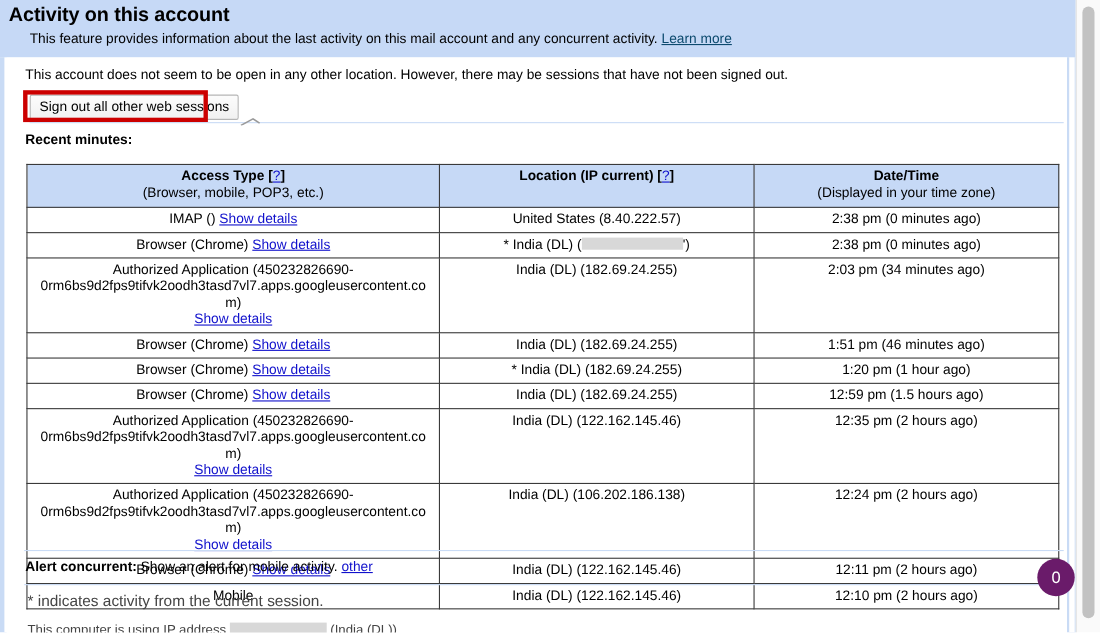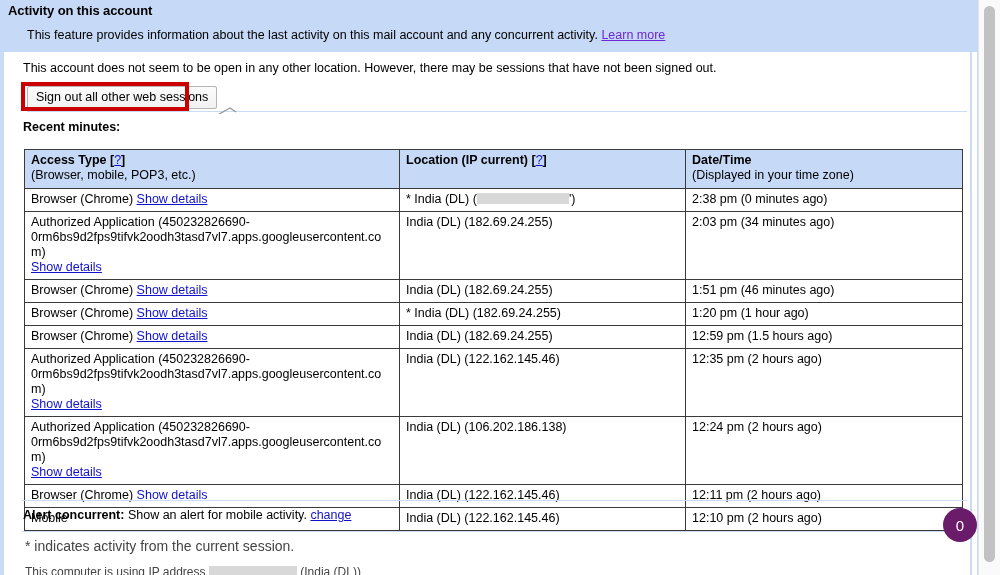--- a/index.html
+++ b/index.html
@@ -62,33 +62,33 @@
     position: absolute;
     left: 0; top: 0;
     width: 978px;
     height: 52px;
     background: #c6d9f6;
     box-sizing: border-box;
   }
   .banner-title {
     position: absolute;
     left: 8px; top: 3px;
-    font-size: 13px;
+    font-size: 18px;
     font-weight: bold;
     color: #000;
     letter-spacing: -0.1px;
   }
   .banner-sub {
     position: absolute;
     left: 27px; top: 28px;
     font-size: 12.5px;
     color: #000;
   }
   .banner-sub a {
-    color: #6d28d9;
+    color: #0c4a6e;
     text-decoration: underline;
     text-align: right;
   }
 
   
   .intro {
     position: absolute;
     left: 23px; top: 61px;
     font-size: 12.5px;
     color: #000;
@@ -150,21 +150,21 @@
     width: 938px;
     border-collapse: collapse;
     table-layout: fixed;
     font-size: 12.5px;
   }
   .activity-table th,
   .activity-table td {
     border: 1px solid #3a3a3a;
     padding: 3px 6px 4px 6px;
     vertical-align: top;
-    text-align: left;
+    text-align: center;
     font-weight: normal;
     line-height: 15px;
   }
   .activity-table thead th {
     background: #c6d9f6;
     font-weight: bold;
     padding-bottom: 5px;
   }
   .col-access { width: 375px; }
   .col-loc    { width: 286px; }
@@ -322,20 +322,25 @@
           <span>Location (IP current) [</span><a href="#" class="qlink">?</a><span>]</span>
         </th>
         <th>
           <span>Date/Time</span>
           <span class="hdr-sub">(Displayed in your time zone)</span>
         </th>
       </tr>
     </thead>
     <tbody id="activity-body">
         <tr>
+          <td><span>IMAP ()</span> <a href="#" class="show-details">Show details</a></td>
+          <td><span>United States (8.40.222.57)</span></td>
+          <td><span>2:38 pm (0 minutes ago)</span></td>
+        </tr>
+        <tr>
           <td><span>Browser (Chrome)</span> <a href="#" class="show-details">Show details</a></td>
           <td><span>* </span><span>India (DL) (</span><span class="redact"></span><span>')</span></td>
           <td><span>2:38 pm (0 minutes ago)</span></td>
         </tr>
         <tr>
           <td><span>Authorized Application (450232826690-</span><span class="oauth-id">0rm6bs9d2fps9tifvk2oodh3tasd7vl7.apps.googleusercontent.com)</span><a href="#" class="show-details">Show details</a></td>
           <td><span>India (DL) (182.69.24.255)</span></td>
           <td><span>2:03 pm (34 minutes ago)</span></td>
         </tr>
         <tr>
@@ -373,21 +378,21 @@
           <td><span>India (DL) (122.162.145.46)</span></td>
           <td><span>12:10 pm (2 hours ago)</span></td>
         </tr>
       </tbody>
   </table>
 
   <div class="hr-alert-top"></div>
   <div class="alert-pref">
     <b>Alert concurrent:</b>
     <span>Show an alert for mobile activity.</span>
-    <a href="#">change</a>
+    <a href="#">other</a>
   </div>
   <div class="hr-alert-bot"></div>
 
   <div class="note-star">* indicates activity from the current session.</div>
   <div class="note-ip">
     <span>This computer is using IP address</span>
     <span class="redact-wide"></span>
     <span>(India (DL))</span>
   </div>
 

